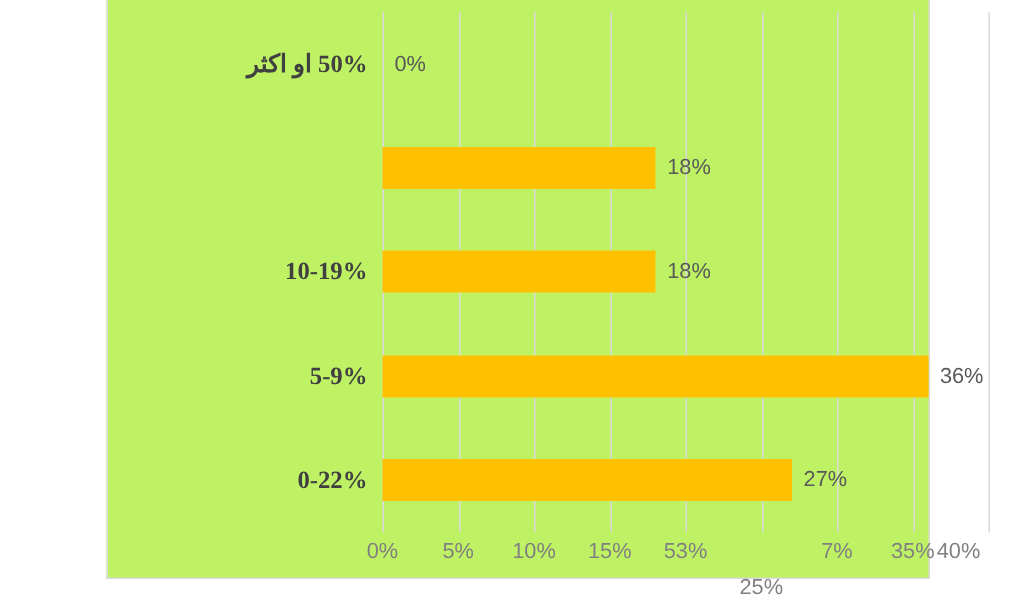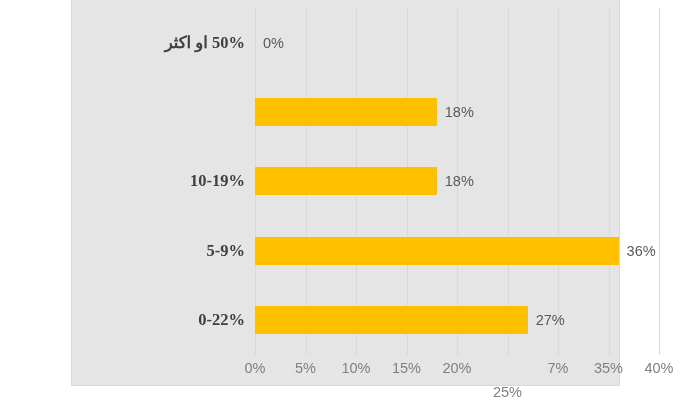--- a/index.html
+++ b/index.html
@@ -16,21 +16,21 @@
 
   #chart-frame {
     position: absolute;
     left: 71px;
     top: 0px;
     width: 549px;
     height: 386px;
     border: 1px solid #d9d9d9;
     border-top: none;
     box-sizing: border-box;
-    background: #e5e5e5;
+    background: #bef264;
   }
 
   
   #plot-area {
     position: absolute;
     left: 183px;          
     top: 8px;
     width: 404px;         
     height: 347px;
     box-sizing: border-box;
@@ -182,20 +182,20 @@
       <div class="bar-value" style="left:280.7px;">27%</div>
     </div>
 
   </div>
 
   <div id="x-axis">
     <div class="x-tick" style="left:0px;">0%</div>
     <div class="x-tick" style="left:50.5px;">5%</div>
     <div class="x-tick" style="left:101px;">10%</div>
     <div class="x-tick" style="left:151.5px;">15%</div>
-    <div class="x-tick" style="left:202px;">20%</div>
+    <div class="x-tick" style="left:202px;">53%</div>
     <div class="x-tick" style="left:252.5px;margin-top:24px;">25%</div>
     <div class="x-tick" style="left:303px;">7%</div>
     <div class="x-tick" style="left:353.5px;">35%</div>
-    <div class="x-tick" style="left:404px;">40%</div>
+    <div class="x-tick" style="left:384px;">40%</div>
   </div>
 
 </div>
 
 </body></html>

